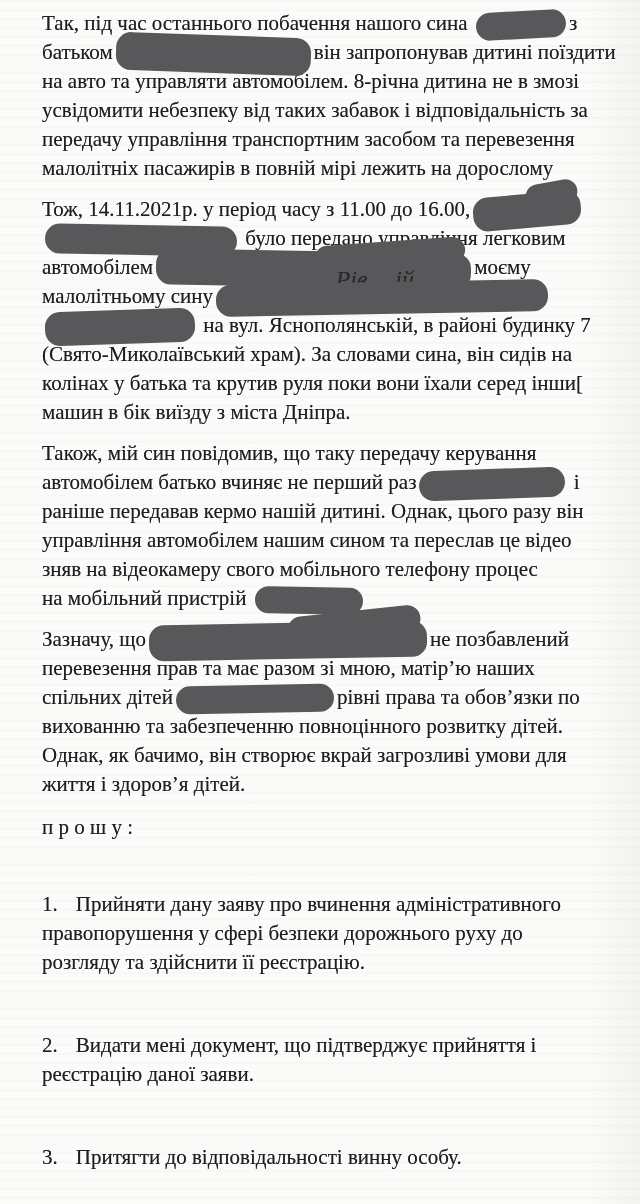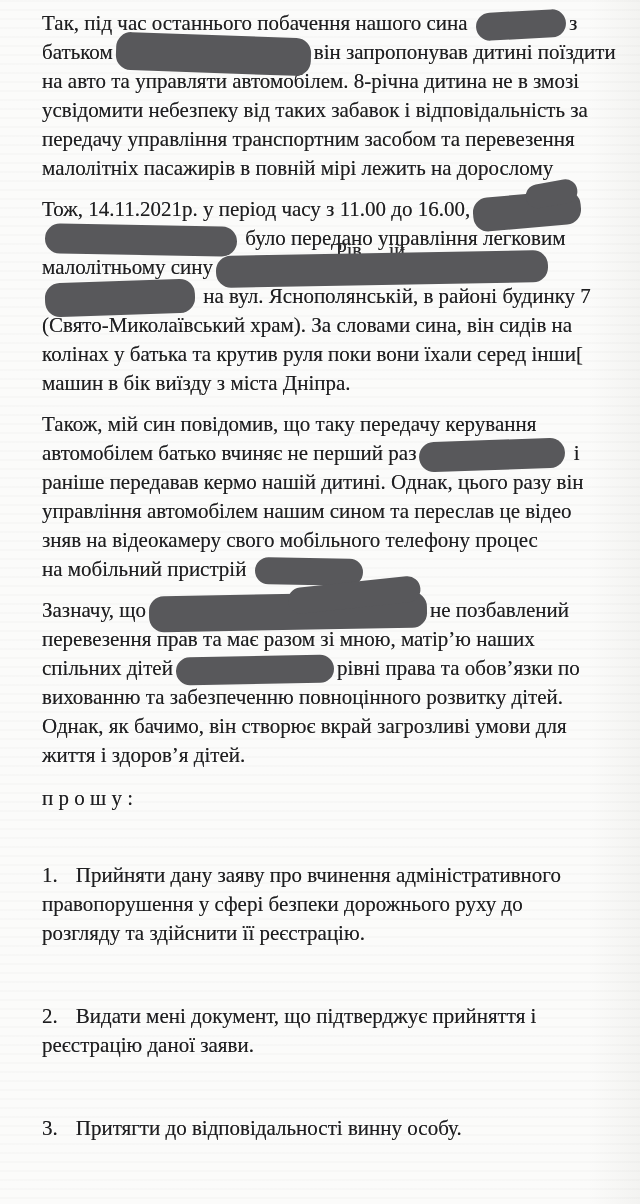--- a/index.html
+++ b/index.html
@@ -48,25 +48,26 @@
   .rwrap{
     position:relative;
     display:inline-block;
     vertical-align:middle;
     z-index:1;
   }
   .rwrap .frag{
     position:absolute;
     top:-13px;left:36%;
     z-index:0;
-    font-size:20px;
+    font-size:24px;
     line-height:20px;
     color:#2b2b2d;
     word-spacing:22px;
     white-space:nowrap;
+    font-style:italic;
   }
   .rwrap .pill{
     position:absolute;
     inset:0;
     background:#58585b;
     border-radius:15px;
     z-index:1;
   }
   .gap{display:inline-block;}
 </style>
@@ -79,20 +80,21 @@
         <div class="ln"><span class="run">Так, під час останнього побачення нашого сина </span><span class="redact" style="width: 90px; height: 28px; background: rgb(88, 88, 91); margin: -2px 3px; transform: rotate(-3deg);"></span><span class="run">з</span></div>
         <div class="ln"><span class="run">батьком</span><span class="redact" style="width: 195px; height: 38px; background: rgb(88, 88, 91); margin: -7px 3px; transform: rotate(2deg);"></span><span class="run">він запропонував дитині поїздити</span></div>
         <div class="ln"><span class="run">на авто та управляти автомобілем. 8-річна дитина не в змозі</span></div>
         <div class="ln"><span class="run">усвідомити небезпеку від таких забавок і відповідальність за</span></div>
         <div class="ln"><span class="run">передачу управління транспортним засобом та перевезення</span></div>
         <div class="ln"><span class="run">малолітніх пасажирів в повній мірі лежить на дорослому</span></div>
       </div>
       <div class="para kind-prose">
         <div class="ln"><span class="run">Тож, 14.11.2021р. у період часу з 11.00 до 16.00,</span><span class="redact bump" style="width: 108px; height: 34px; background: rgb(88, 88, 91); margin: -5px 3px; transform: rotate(-5deg);"></span></div>
         <div class="ln"><span class="redact" style="width: 192px; height: 30px; background: rgb(88, 88, 91); margin: -3px 3px; transform: rotate(1deg);"></span><span class="run"> було передано управління легковим</span></div>
+        <div class="ln"><span class="run">автомобілем</span><span class="redact bump" style="width: 315px; height: 36px; background: rgb(88, 88, 91); margin: -6px 3px; transform: rotate(1deg);"></span><span class="run">моєму</span></div>
         <div class="ln"><span class="run">малолітньому сину</span><span class="rwrap" style="width: 332px; height: 32px; margin: -4px 3px;"><span class="frag">Рів ій</span><span class="pill" style="background: rgb(88, 88, 91); transform: rotate(-1deg);"></span></span></div>
         <div class="ln"><span class="redact" style="width: 150px; height: 34px; background: rgb(88, 88, 91); margin: -5px 3px; transform: rotate(-2deg);"></span><span class="run"> на вул. Яснополянській, в районі будинку 7</span></div>
         <div class="ln"><span class="run">(Свято-Миколаївський храм). За словами сина, він сидів на</span></div>
         <div class="ln"><span class="run">колінах у батька та крутив руля поки вони їхали серед інши[</span></div>
         <div class="ln"><span class="run">машин в бік виїзду з міста Дніпра.</span></div>
       </div>
       <div class="para kind-prose">
         <div class="ln"><span class="run">Також, мій син повідомив, що таку передачу керування</span></div>
         <div class="ln"><span class="run">автомобілем батько вчиняє не перший раз</span><span class="redact" style="width: 146px; height: 30px; background: rgb(88, 88, 91); margin: -3px 3px; transform: rotate(-2deg);"></span><span class="run"> і</span></div>
         <div class="ln"><span class="run">раніше передавав кермо нашій дитині. Однак, цього разу він</span></div>

